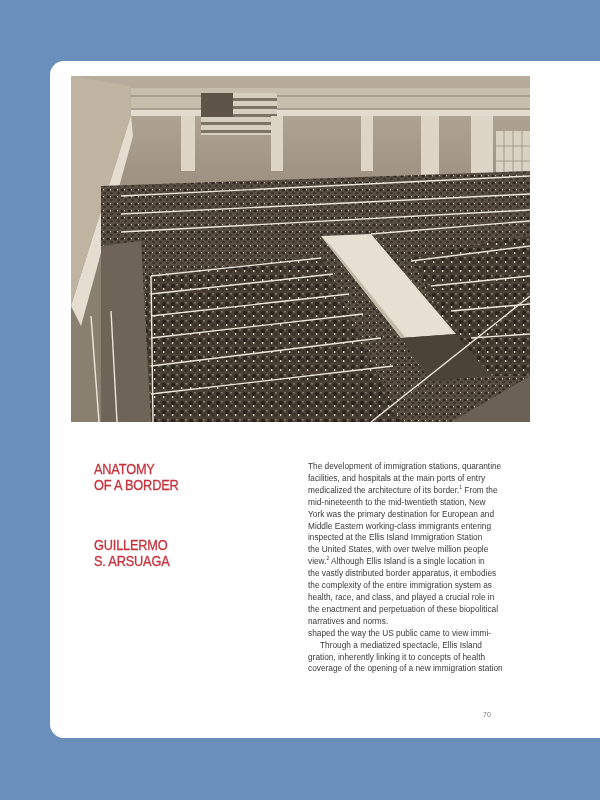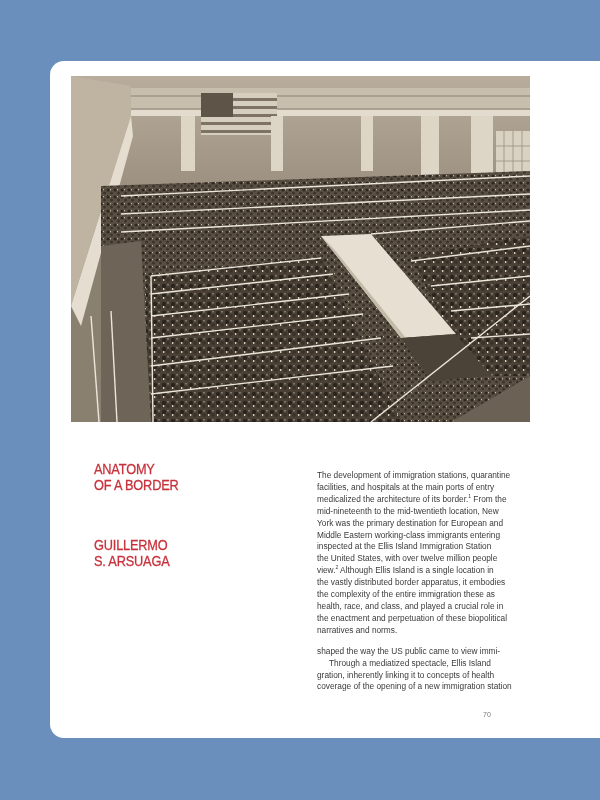--- a/index.html
+++ b/index.html
@@ -62,21 +62,21 @@
       position: absolute;
       left: 258px;
       top: 400px;
       width: 210px;
       font-family: "Liberation Sans", sans-serif;
       font-size: 8.3px;
       line-height: 11.9px;
       color: #3a3a3a;
     }
     .body-text p {
-      margin: 9px;
+      margin: 0;
     }
     .line { display: block; white-space: nowrap; }
     sup {
       font-size: 5px;
       vertical-align: 4px;
       line-height: 0;
     }
     .page-number {
       position: absolute;
       left: 433px;
@@ -199,28 +199,28 @@
       <span class="line">GUILLERMO</span>
       <span class="line">S. ARSUAGA</span>
     </h2>
   </div>
 
   <div class="body-text">
     <p>
       <span class="line">The development of immigration stations, quarantine</span>
       <span class="line">facilities, and hospitals at the main ports of entry</span>
       <span class="line"><span>medicalized the architecture of its border.</span><sup>1</sup><span> From the</span></span>
-      <span class="line">mid-nineteenth to the mid-twentieth location, New</span>
+      <span class="line">mid-nineteenth to the mid-twentieth station, New</span>
       <span class="line">York was the primary destination for European and</span>
       <span class="line">Middle Eastern working-class immigrants entering</span>
       <span class="line">inspected at the Ellis Island Immigration Station</span>
       <span class="line">the United States, with over twelve million people</span>
       <span class="line"><span>view.</span><sup>2</sup><span> Although Ellis Island is a single location in</span></span>
       <span class="line">the vastly distributed border apparatus, it embodies</span>
-      <span class="line">the complexity of the entire immigration these as</span>
+      <span class="line">the complexity of the entire immigration system as</span>
       <span class="line">health, race, and class, and played a crucial role in</span>
       <span class="line">the enactment and perpetuation of these biopolitical</span>
       <span class="line">narratives and norms.</span>
     </p>
     <p>
       <span class="line">shaped the way the US public came to view immi-</span>
       <span class="line" style="text-indent:12px">Through a mediatized spectacle, Ellis Island</span>
       <span class="line">gration, inherently linking it to concepts of health</span>
       <span class="line">coverage of the opening of a new immigration station</span>
     </p>

